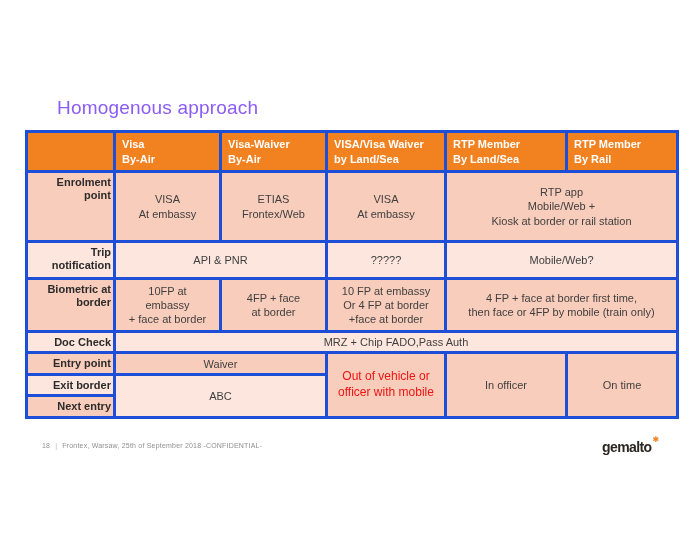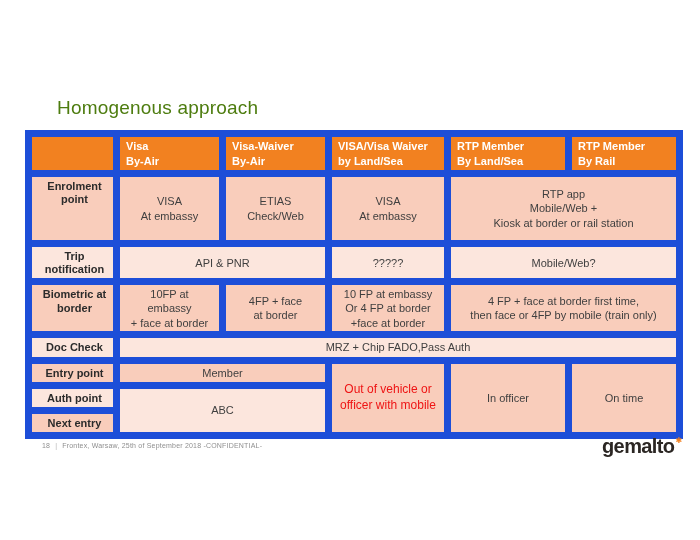--- a/index.html
+++ b/index.html
@@ -2,59 +2,59 @@
 <html><head>
 <meta charset="utf-8">
 <style>
   html,body{margin:0;padding:0;}
   body{
     width:700px;height:540px;background:#ffffff;position:relative;overflow:hidden;
     font-family:"Liberation Sans",sans-serif;
   }
   .title{
     position:absolute;left:57px;top:97px;margin:0;
-    font-size:19px;font-weight:400;color:#4d7c0f;letter-spacing:.2px;
+    font-size:19px;font-weight:400;color:#8b5cf6;letter-spacing:.2px;
   }
   table.tbl{
     position:absolute;left:25px;top:130px;width:651px;
     border-collapse:collapse;table-layout:fixed;
   }
-  .tbl th,.tbl td{border:7px solid #1d4ed8;overflow:hidden;}
+  .tbl th,.tbl td{border:3px solid #1d4ed8;overflow:hidden;}
   .tbl th{
     background:#f28120;color:#ffffff;font-size:11px;font-weight:700;
     text-align:left;vertical-align:middle;padding:2px 3px 2px 6px;
     line-height:1.3;white-space:pre-line;
   }
   .tbl td{
     font-size:11px;color:#3f3f3f;text-align:center;vertical-align:middle;
     line-height:1.3;white-space:pre-line;padding:1px 3px;
   }
   .tbl td.label{
-    font-weight:700;color:#2b2b2b;text-align:center;vertical-align:top;
+    font-weight:700;color:#2b2b2b;text-align:right;vertical-align:top;
     padding:3px 2px 2px 6px;white-space:normal;line-height:1.2;
   }
   .dark{background:#f9cdbb;}
   .light{background:#fce6dd;}
   td.red{color:#ee1414;font-size:12px;}
   tr.hrow{height:40px;}
   tr.r1{height:70px;}
   tr.r2{height:37px;}
   tr.r3{height:53px;margin-left:10px;}
   tr.r4{height:20px;}
   tr.r5{height:22px;}
   tr.r6{height:21px;}
   tr.r7{height:21px;}
   .footer{
     position:absolute;left:42px;top:442px;
     font-size:7px;color:#8f8f8f;letter-spacing:.2px;
   }
   .footer .sep{margin:0 5px;color:#b5b5b5;}
   .logo{position:absolute;left:602px;top:435px;white-space:nowrap;}
   .logo-text{
-    font-size:20px;font-weight:700;color:#2b2623;letter-spacing:-.6px;
+    font-size:14px;font-weight:700;color:#2b2623;letter-spacing:-.6px;
   }
   .logo-mark{
     color:#f28120;font-size:8px;vertical-align:10px;margin-left:1px;
   }
 </style>
 </head>
 <body>
 
 <div class="slide">
 
@@ -83,21 +83,21 @@
         <th>RTP Member
 By Rail</th>
       </tr>
     </thead>
     <tbody>
       <tr class="r1">
         <td class="label dark">Enrolment point</td>
         <td class="dark">VISA
 At embassy</td>
         <td class="dark">ETIAS
-Check/Web</td>
+Frontex/Web</td>
         <td class="dark">VISA
 At embassy</td>
         <td class="dark" colspan="2">RTP app
 Mobile/Web +
 Kiosk at border or rail station</td>
       </tr>
       <tr class="r2">
         <td class="label light">Trip notification</td>
         <td class="light" colspan="2">API &amp; PNR</td>
         <td class="light">?????</td>
@@ -115,28 +115,28 @@
 +face at border</td>
         <td class="dark" colspan="2">4 FP + face at border first time,
 then face or 4FP by mobile (train only)</td>
       </tr>
       <tr class="r4">
         <td class="label light">Doc Check</td>
         <td class="light" colspan="5">MRZ + Chip FADO,Pass Auth</td>
       </tr>
       <tr class="r5">
         <td class="label dark">Entry point</td>
-        <td class="dark" colspan="2">Member</td>
+        <td class="dark" colspan="2">Waiver</td>
         <td class="dark red" rowspan="3">Out of vehicle or
 officer with mobile</td>
         <td class="dark" rowspan="3">In officer</td>
         <td class="dark" rowspan="3">On time</td>
       </tr>
       <tr class="r6">
-        <td class="label light">Auth point</td>
+        <td class="label light">Exit border</td>
         <td class="light" colspan="2" rowspan="2">ABC</td>
       </tr>
       <tr class="r7">
         <td class="label dark">Next entry</td>
       </tr>
     </tbody>
   </table>
 
   <div class="footer">
     <span>18</span><span class="sep">|</span><span>Frontex, Warsaw, 25th of September 2018  -CONFIDENTIAL-</span>

